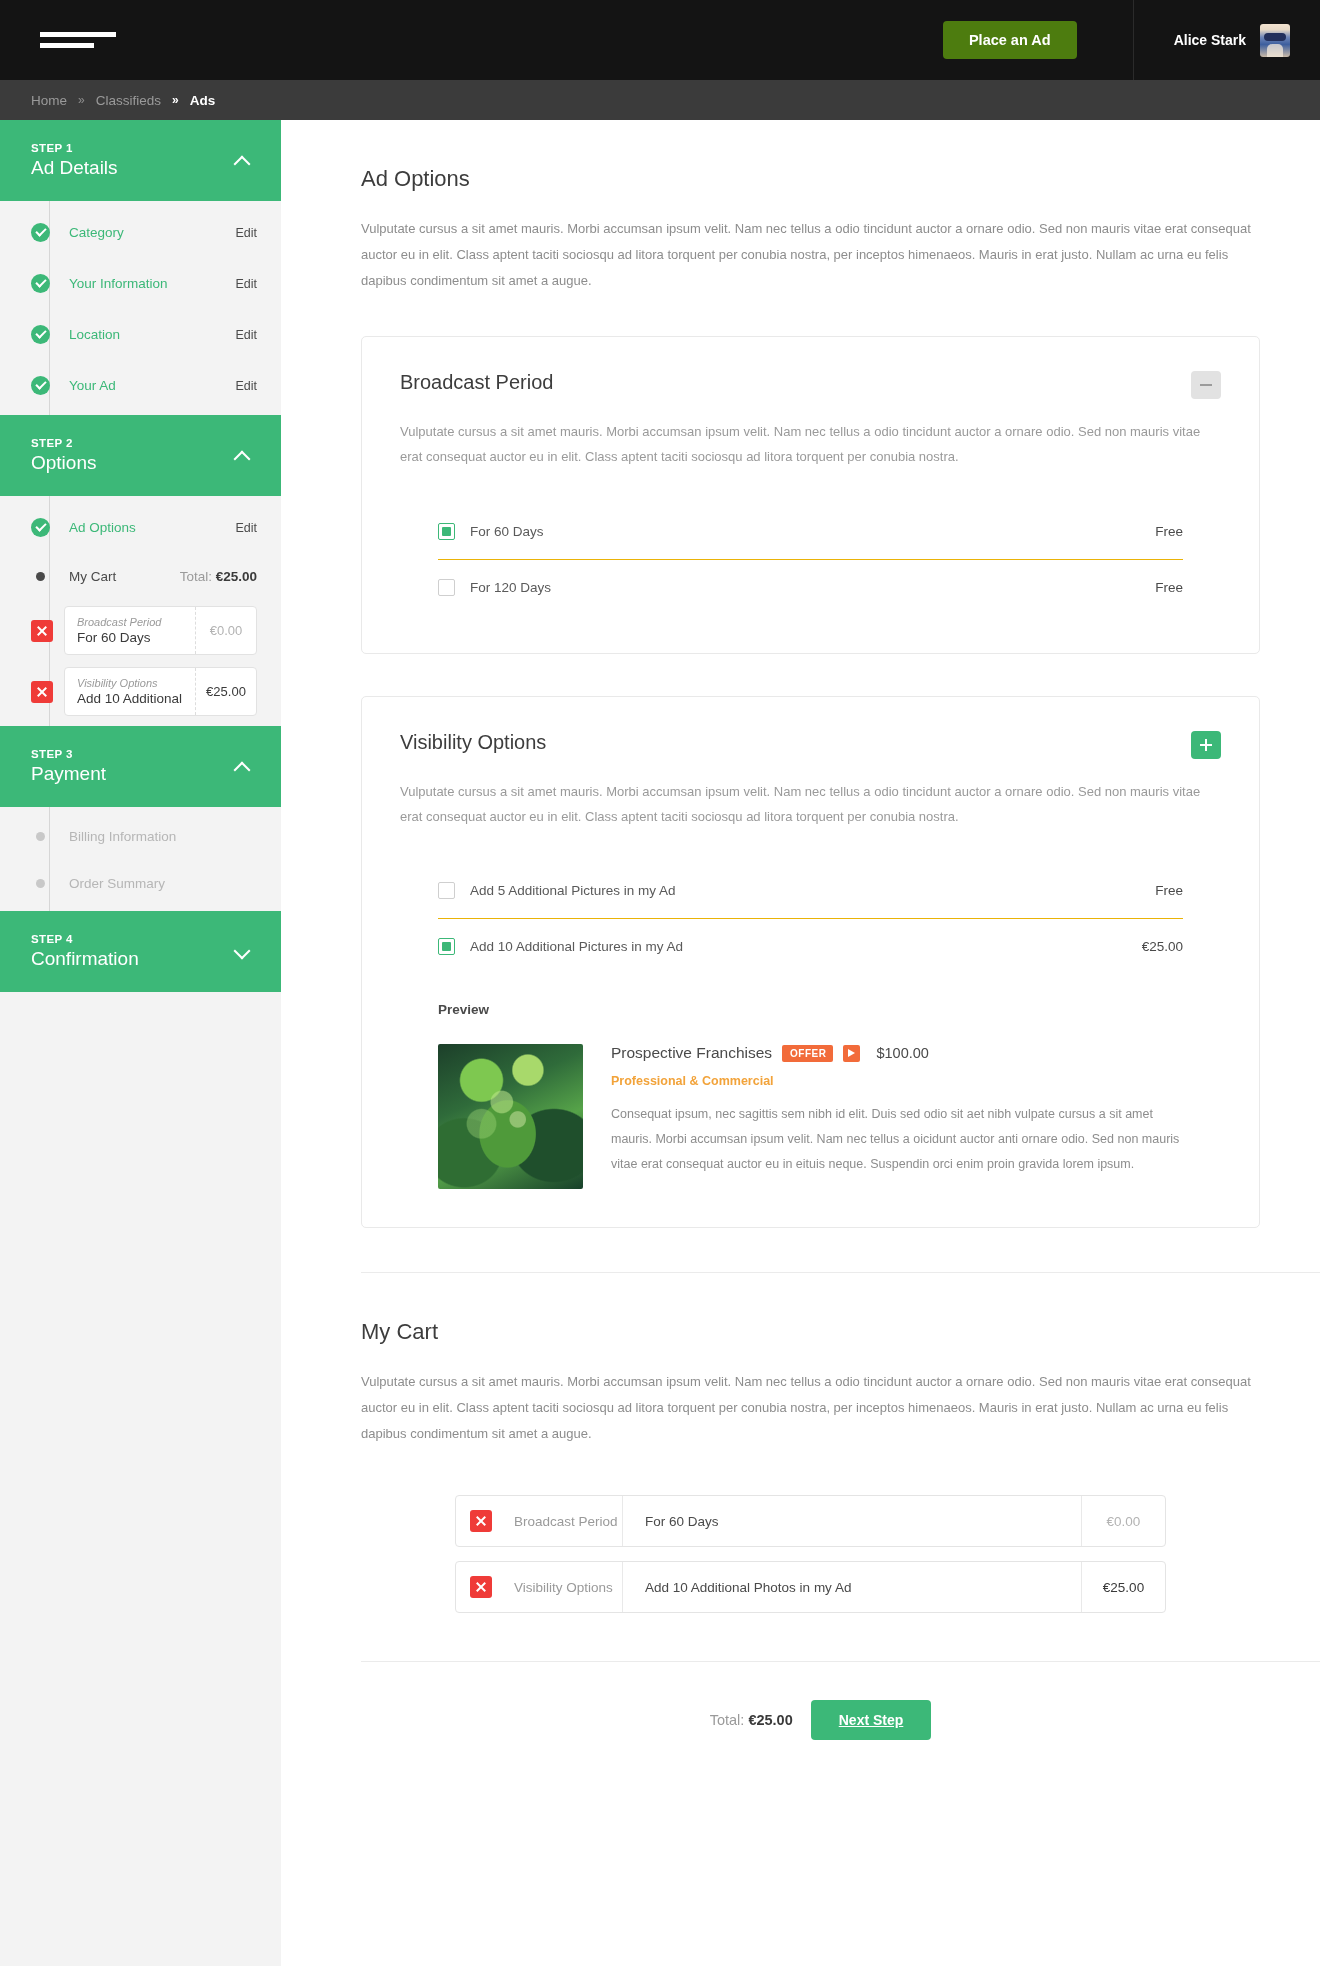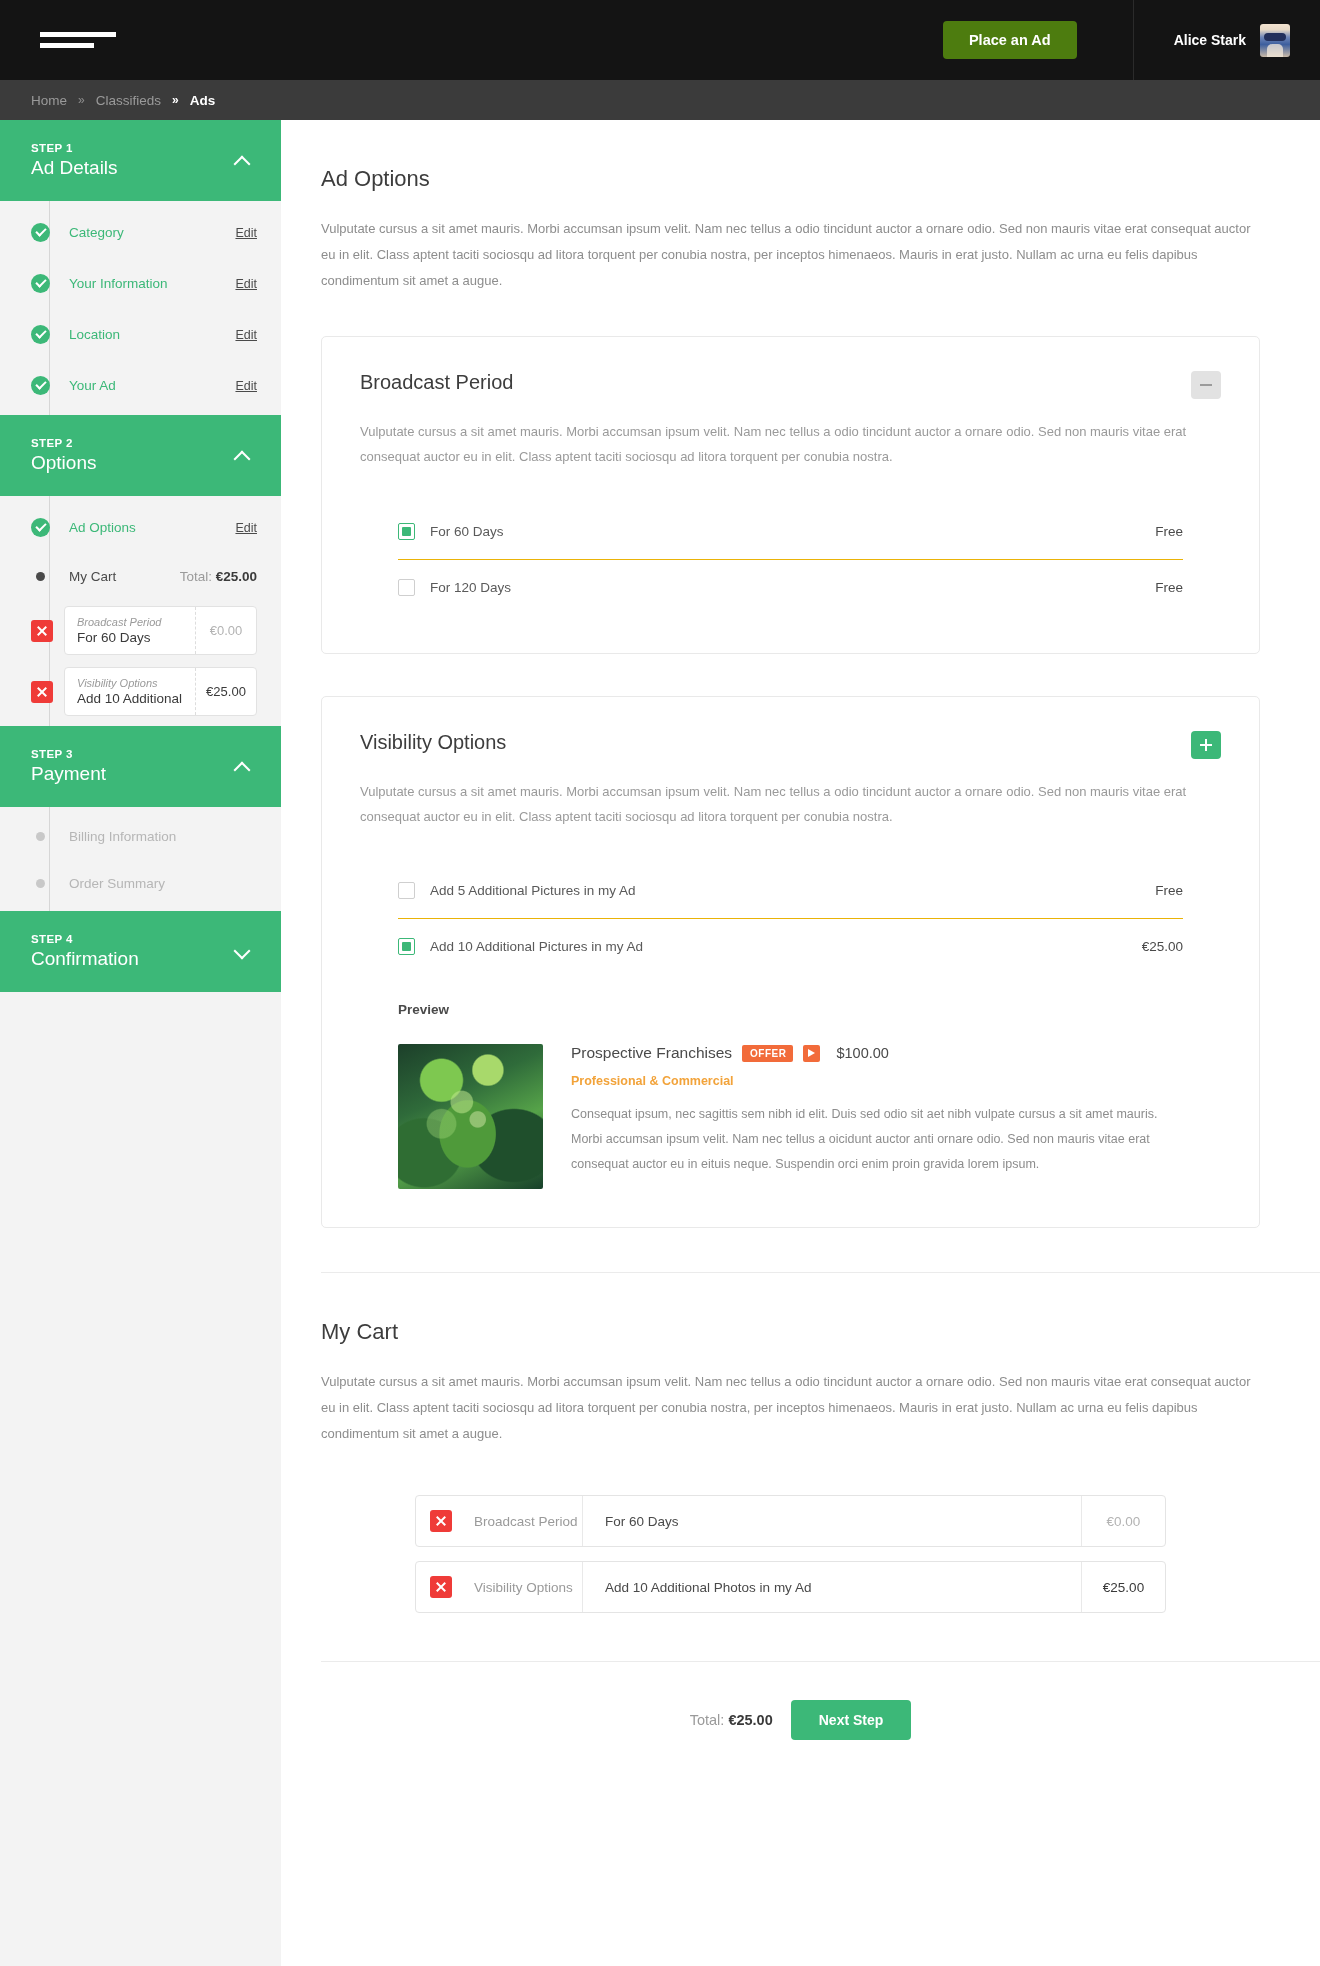--- a/index.html
+++ b/index.html
@@ -53,21 +53,21 @@
     height: 40px; background: #3b3b3b;
     display: flex; align-items: center; gap: 11px;
     padding-left: 31px; font-size: 13.5px;
   }
   .crumb { color: #9a9a9a; cursor: pointer; }
   .crumb-sep { color: #8e8e8e; font-size: 12px; }
   .crumb-sep.strong { color: #ffffff; font-weight: 700; }
   .crumb.active { color: #ffffff; font-weight: 700; }
 
   
-  .layout { display: flex; align-items: flex-end; height: calc(1966px - 120px); }
+  .layout { display: flex; align-items: flex-end; height: calc(1966px - 120px); gap: 40px; }
   .sidebar { width: 281px; flex: none; background: #f3f3f3; min-height: 100%; position: relative; }
   .content { flex: 1; background: #ffffff; min-height: 100%; }
 
   
   .step-head {
     background: #3cb878; color: #fff; padding: 22px 24px 22px 31px;
     display: flex; align-items: center; cursor: pointer;
   }
   .step-head .txt { flex: 1; }
   .step-num { font-size: 11.5px; font-weight: 700; letter-spacing: .4px; }
@@ -96,21 +96,21 @@
     border-left: 2px solid #fff; border-bottom: 2px solid #fff;
     transform: rotate(-45deg);
   }
   .sdot.current { width: 9px; height: 9px; background: #4a4a4a; margin-left: 5px; margin-right: 24px; }
   .sdot.pending { width: 9px; height: 9px; background: #c8c8c8; margin-left: 5px; margin-right: 24px; }
   .slabel { font-size: 13.5px; color: #3cb878; }
   .slabel.plain { color: #4a4a4a; }
   .slabel.muted { color: #b6b6b6; }
   .sedit {
     margin-left: auto; font-size: 12.5px; color: #4a4a4a;
-    text-decoration: underline; cursor: pointer;
+    cursor: pointer;
   }
   .stotal { margin-left: auto; font-size: 13.5px; color: #9a9a9a; }
   .stotal b { color: #3a3a3a; font-weight: 700; }
 
   
   .scart-row {
     position: relative; display: flex; align-items: center;
     padding: 6px 24px 6px 31px;
   }
   .x-btn {
@@ -245,21 +245,21 @@
   .foot-div { height: 1px; background: #ebebeb; margin: 48px 0 0 40px; }
   .footer {
     display: flex; align-items: center; justify-content: center; gap: 18px;
     padding: 38px 0 40px 0;
   }
   .foot-total { font-size: 14.5px; color: #9a9a9a; }
   .foot-total b { color: #3a3a3a; font-weight: 700; }
   .next-btn {
     background: #3cb878; color: #fff; border: none; border-radius: 4px;
     font-family: "Liberation Sans", sans-serif;
-    font-size: 14px; font-weight: 600; padding: 0 28px; height: 40px; cursor: pointer;
+    font-size: 14px; font-weight: 600; padding: 0 28px; height: 40px; cursor: pointer; text-decoration: underline;
   }
 </style>
 </head>
 <body>
 
 <div class="topbar">
   <div class="logo">
     <div class="bar1"></div>
     <div class="bar2"></div>
   </div>

